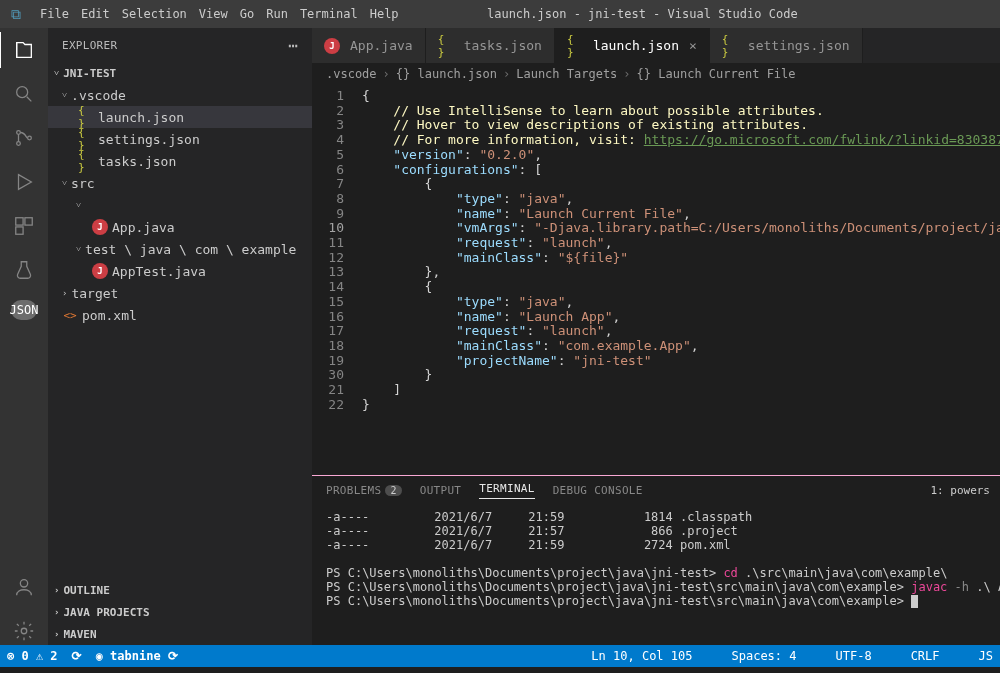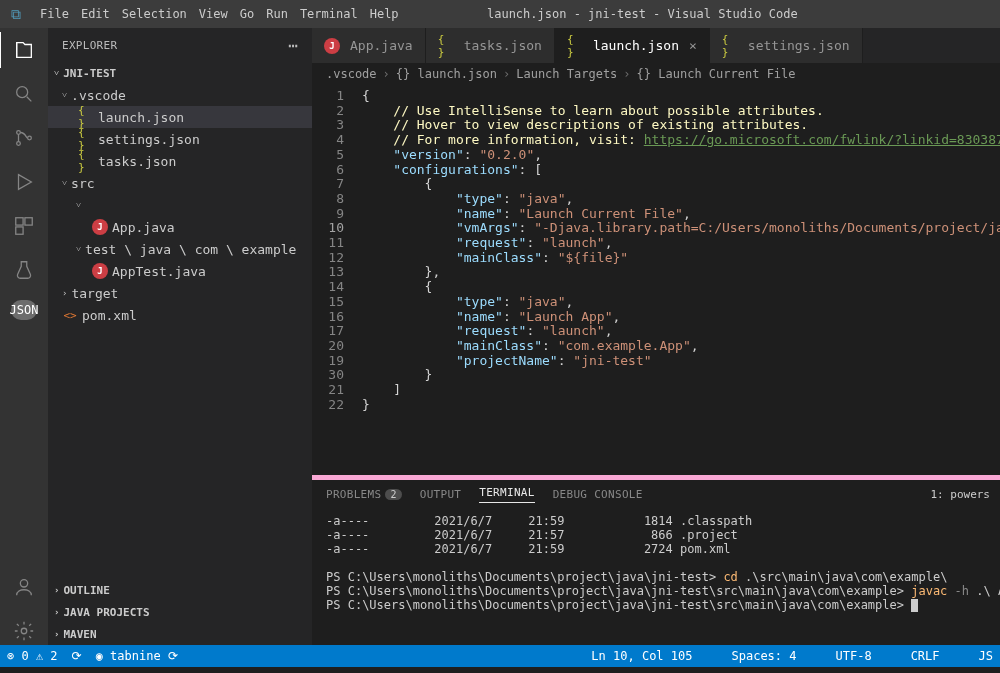--- a/index.html
+++ b/index.html
@@ -40,29 +40,29 @@
   .bc-sep { color:#6e6e6e; }
   .code-area { flex:1; display:flex; font-family:Consolas,monospace; font-size:13px; line-height:14.7px; overflow:hidden; }
   .gutter { width:50px; text-align:right; color:#858585; padding-right:18px; padding-top:4px; }
   .gutter .cur { color:#a3a3a3; }
   .code { flex:1; padding-top:4px; position:relative; white-space:pre; color:#d4d4d4; overflow:hidden; }
   .code > div { position:relative; z-index:1; }
   .c-cm { color:#fef9c3; }
   .c-key { color:#9cdcfe; }
   .c-str { color:#ce9178; }
   .c-link { color:#6a9955; text-decoration:underline; }
-  .panel { height:170px; border-top:5px solid #f9a8d4; background:#1e1e1e; display:flex; flex-direction:column; font-family:Consolas,monospace; font-size:12px; }
+  .panel { height:170px; border-top:1px solid #f9a8d4; background:#1e1e1e; display:flex; flex-direction:column; font-family:Consolas,monospace; font-size:12px; }
   .panel-tabs { height:28px; display:flex; align-items:center; gap:18px; padding-left:14px; color:#888; font-size:11px; }
   .ptab { cursor:pointer; letter-spacing:.3px; }
   .ptab.active { color:#e7e7e7; border-bottom:1px solid #e7e7e7; padding-bottom:3px; }
   .ptab .badge { display:inline-block; background:#4d4d4d; color:#ccc; border-radius:8px; padding:0 5px; font-size:10px; margin-left:4px; }
   .panel-right { margin-left:auto; margin-right:10px; color:#ccc; font-size:11px; }
   .term { flex:1; padding:6px 14px 0 14px; overflow:hidden; color:#ccc; }
   .term-row { white-space:pre; }
-  .ps-y { color:#fdba74; }
+  .ps-y { color:#ec4899; }
   .ps-cursor { background:#cccccc; display:inline-block; width:7px; height:13px; vertical-align:middle; }
   .status { height:22px; background:#007acc; display:flex; align-items:center; color:#fff; font-size:12px; }
   .st-item { padding:0 7px; display:flex; align-items:center; gap:3px; cursor:pointer; }
   .st-spacer { flex:1; }
 </style>
 </head>
 <body>
 
 <div class="titlebar">
   <div class="tb-left">
@@ -240,21 +240,21 @@
           <div>8</div>
           <div>9</div>
           <div class="cur">10</div>
           <div>11</div>
           <div>12</div>
           <div>13</div>
           <div>14</div>
           <div>15</div>
           <div>16</div>
           <div>17</div>
-          <div>20</div>
+          <div>18</div>
           <div>19</div>
           <div>30</div>
           <div>21</div>
           <div>22</div>
         </div>
       <div class="code" id="code-host"><div>{</div><div><span class="c-cm">    // Use IntelliSense to learn about possible attributes.</span></div><div><span class="c-cm">    // Hover to view descriptions of existing attributes.</span></div><div><span class="c-cm">    // For more information, visit: </span><span class="c-link">https://go.microsoft.com/fwlink/?linkid=830387</span></div><div>    <span class="c-key">"version"</span>: <span class="c-str">"0.2.0"</span>,</div><div>    <span class="c-key">"configurations"</span>: [</div><div>        {</div><div>            <span class="c-key">"type"</span>: <span class="c-str">"java"</span>,</div><div>            <span class="c-key">"name"</span>: <span class="c-str">"Launch Current File"</span>,</div><div>            <span class="c-key">"vmArgs"</span>: <span class="c-str">"-Djava.library.path=C:/Users/monoliths/Documents/project/java/JNITest/x64/Debug"</span>,</div><div>            <span class="c-key">"request"</span>: <span class="c-str">"launch"</span>,</div><div>            <span class="c-key">"mainClass"</span>: <span class="c-str">"${file}"</span></div><div>        },</div><div>        {</div><div>            <span class="c-key">"type"</span>: <span class="c-str">"java"</span>,</div><div>            <span class="c-key">"name"</span>: <span class="c-str">"Launch App"</span>,</div><div>            <span class="c-key">"request"</span>: <span class="c-str">"launch"</span>,</div><div>            <span class="c-key">"mainClass"</span>: <span class="c-str">"com.example.App"</span>,</div><div>            <span class="c-key">"projectName"</span>: <span class="c-str">"jni-test"</span></div><div>        }</div><div>    ]</div><div>}</div></div>
     </div>
     <div class="panel">
       <div class="panel-tabs" id="ptabs-host">
           <span class="ptab">PROBLEMS<span class="badge">2</span></span>
@@ -270,21 +270,21 @@
           <div class="term-row">&nbsp;</div>
           <div class="term-row"><span style="color:#ccc">PS </span>C:\Users\monoliths\Documents\project\java\jni-test&gt; <span class="ps-y">cd </span>.\src\main\java\com\example\</div>
           <div class="term-row"><span style="color:#ccc">PS </span>C:\Users\monoliths\Documents\project\java\jni-test\src\main\java\com\example&gt; <span class="ps-y">javac </span><span style="color:#888">-h</span> .\ App.java</div>
           <div class="term-row"><span style="color:#ccc">PS </span>C:\Users\monoliths\Documents\project\java\jni-test\src\main\java\com\example&gt; <span class="ps-cursor"></span></div>
         </div>
     </div>
   </div>
 </div>
 
 <div class="status">
-  <div id="status-left" style="display:flex;">
+  <div id="status-left" style="display:flex;font-weight:bold;">
       <div class="st-item">⊗ 0 ⚠ 2</div>
       <div class="st-item">⟳</div>
       <div class="st-item">◉ tabnine ⟳</div>
     </div>
   <div class="st-spacer"></div>
   <div id="status-right" style="display:flex;gap:25px;">
       <div class="st-item">Ln 10, Col 105</div>
       <div class="st-item">Spaces: 4</div>
       <div class="st-item">UTF-8</div>
       <div class="st-item">CRLF</div>

